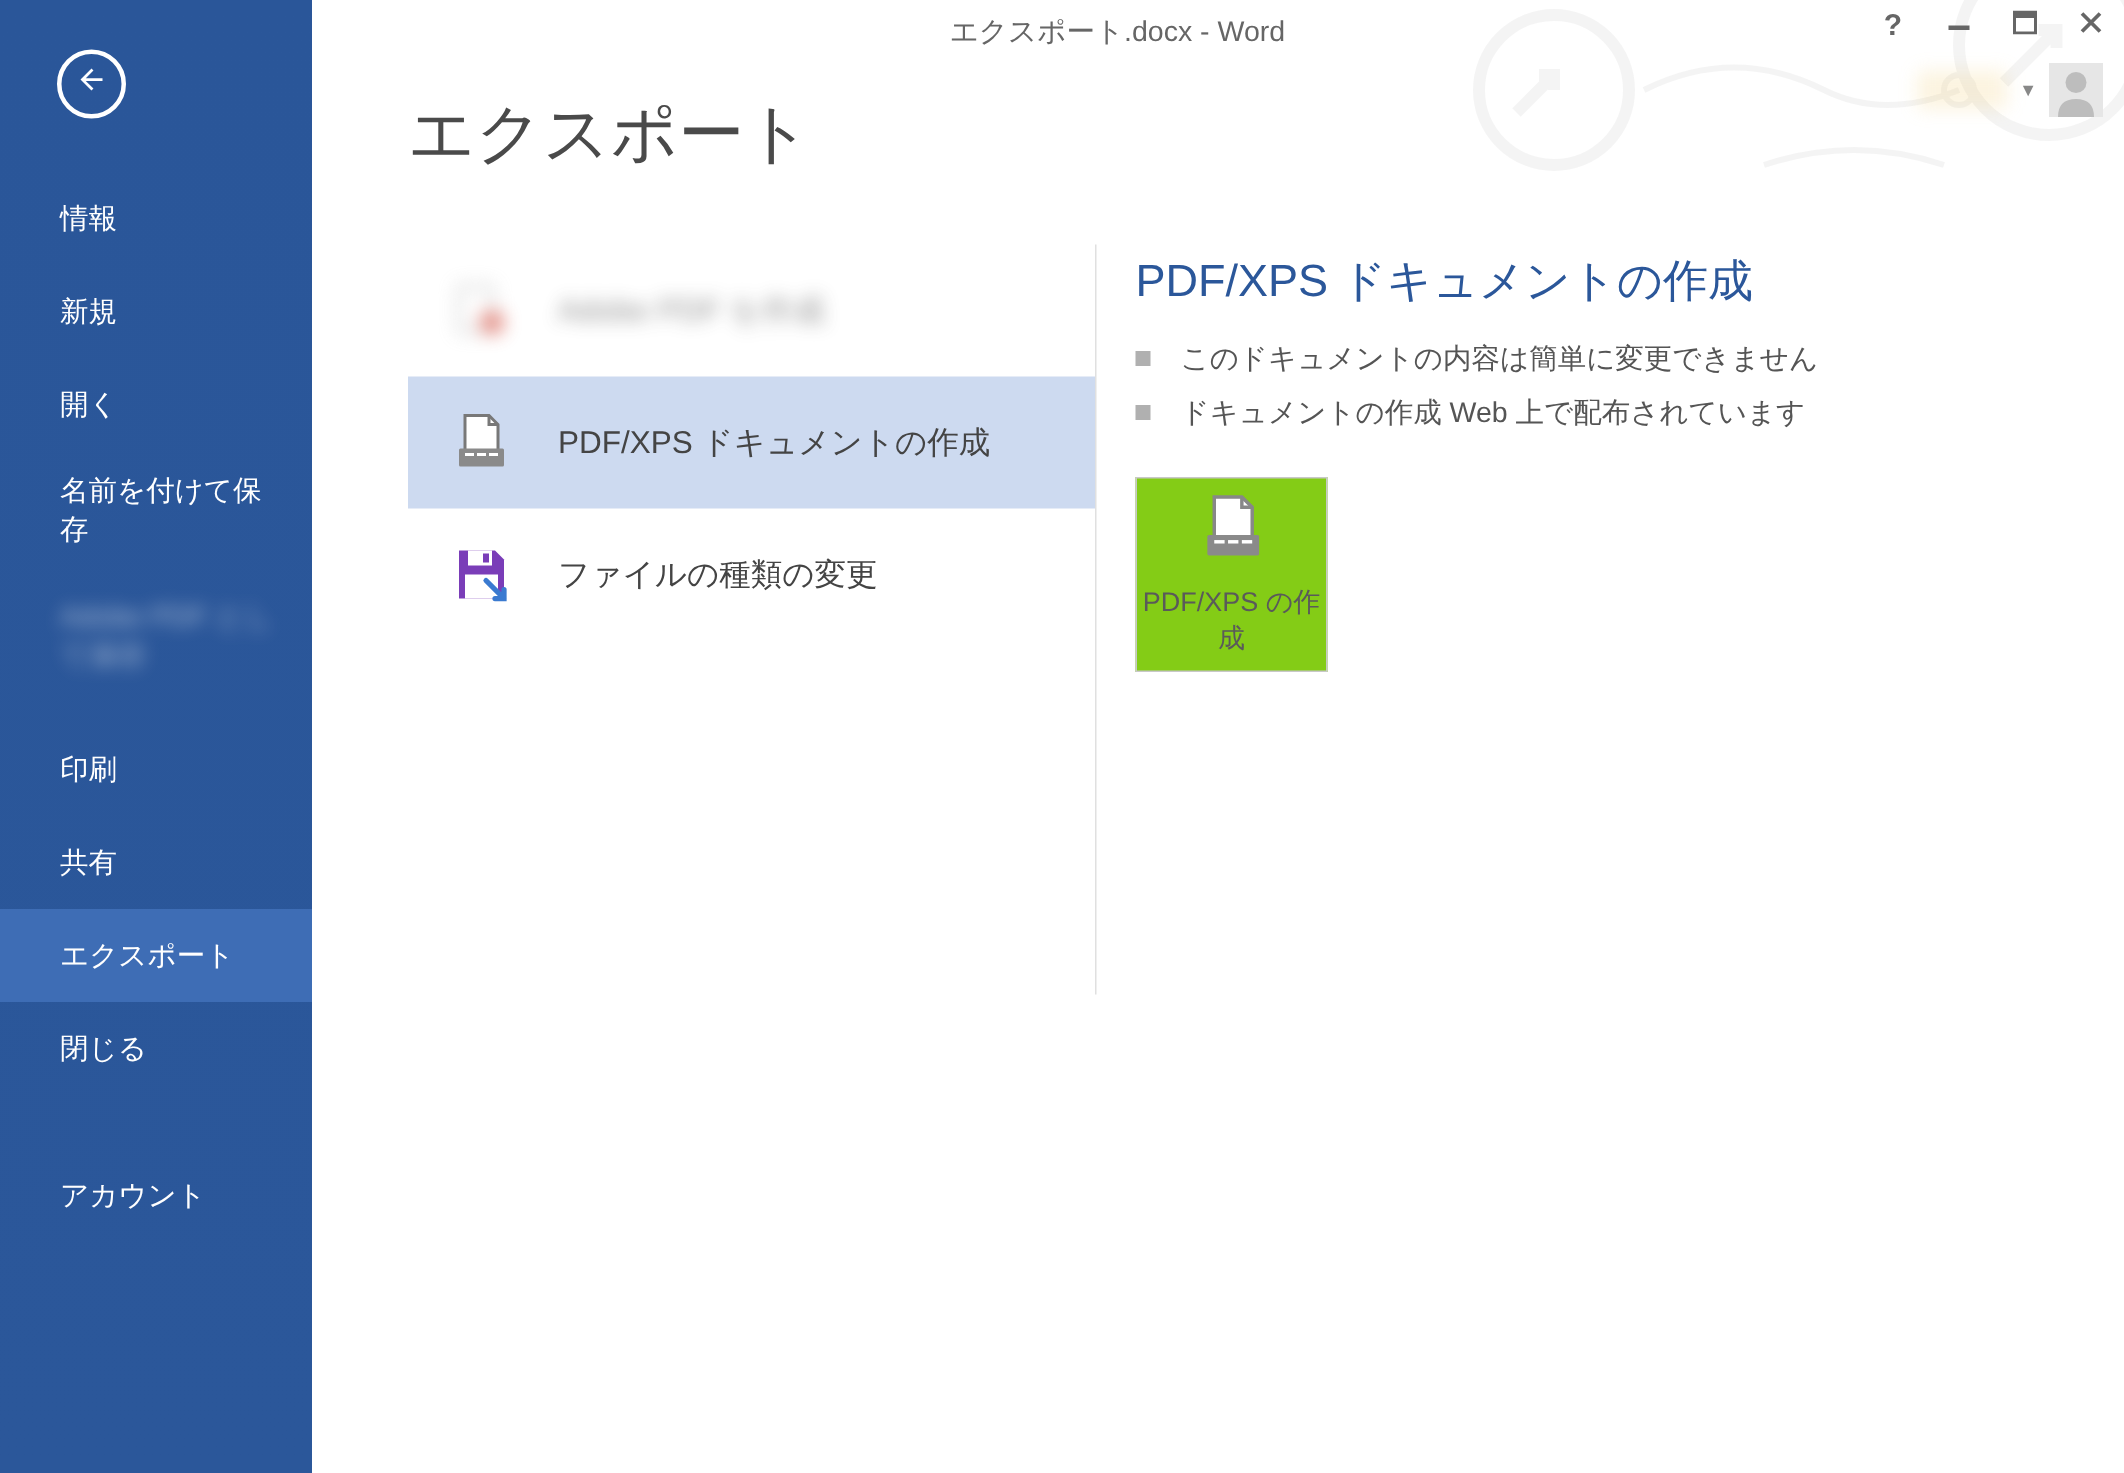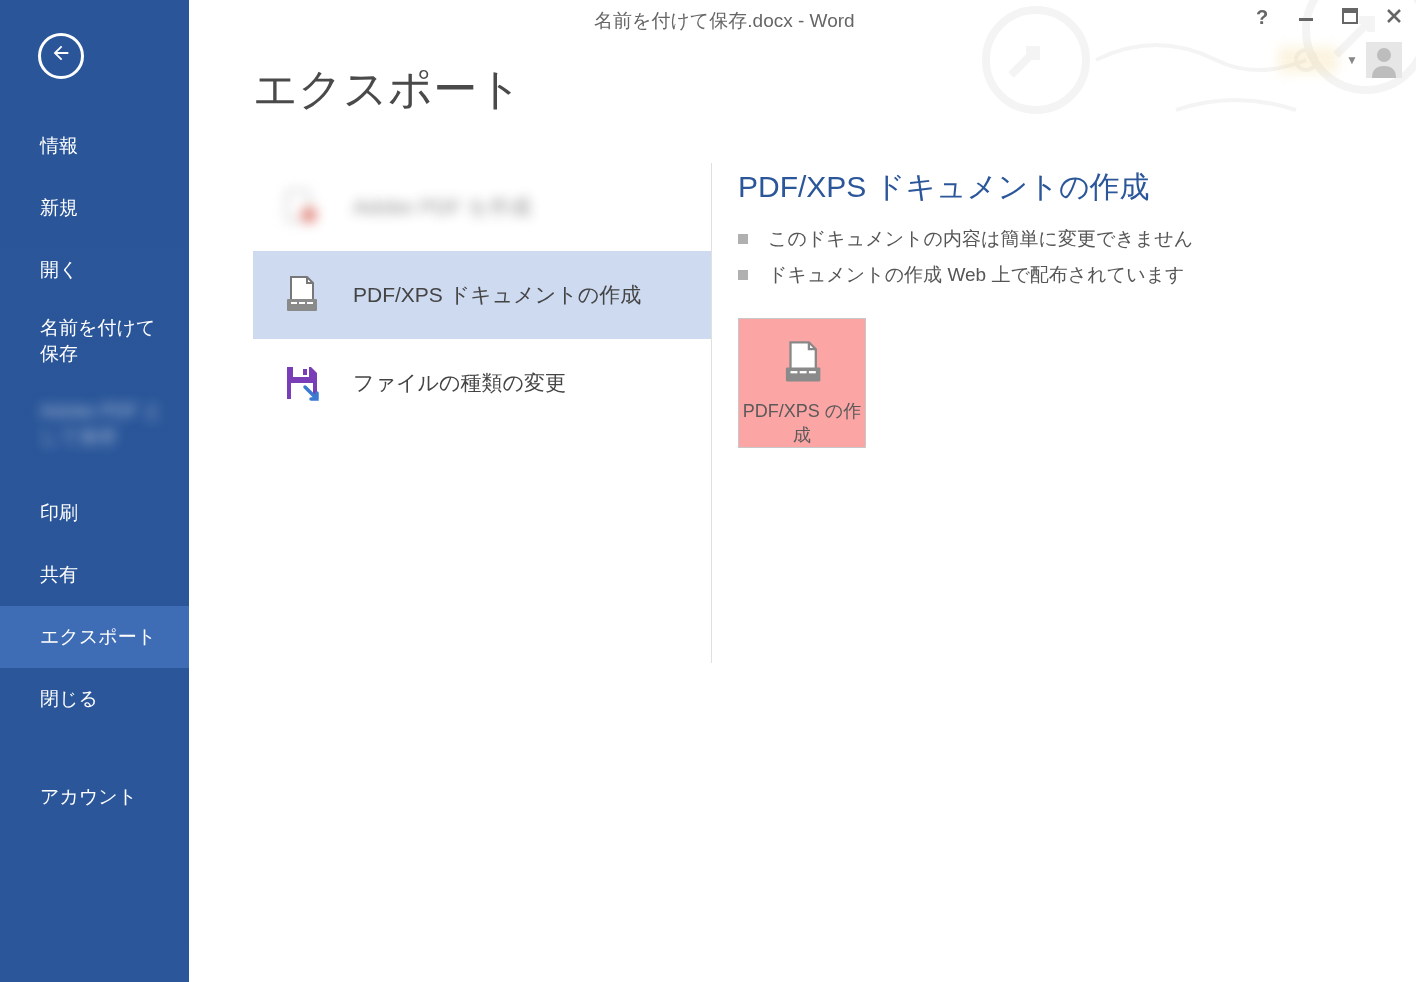--- a/index.html
+++ b/index.html
@@ -6,21 +6,21 @@
     body {
       font-family: "Yu Gothic UI", "Meiryo", "MS PGothic", sans-serif;
       width: 1416px;
       height: 982px;
       background: #ffffff;
       overflow: hidden;
       position: relative;
     }
     .container { display: flex; height: 100%; }
     .sidebar {
-      width: 189px;
+      width: 208px;
       background: linear-gradient(to bottom, #2a5699 0%, #2b579a 100%);
       color: #ffffff;
       flex-shrink: 0;
       position: relative;
     }
     .back-btn {
       width: 46px;
       height: 46px;
       border: 3px solid #ffffff;
       border-radius: 50%;
@@ -142,24 +142,24 @@
       flex-shrink: 0;
     }
     .action-btn {
       margin-top: 30px;
       width: 128px;
       height: 130px;
       border: 1px solid #c8c8c8;
       display: flex;
       flex-direction: column;
       align-items: center;
-      justify-content: flex-end;
+      justify-content: center;
       gap: 10px;
       cursor: pointer;
-      background: #fca5a5;
+      background: #84cc16;
     }
     .action-icon { }
     .action-label { font-size: 18px; color: #5a5a5a; text-align: center; line-height: 1.3; }
   </style>
 </head>
 <body>
 
 <div class="container">
   <div class="sidebar">
     <div class="back-btn">
@@ -188,21 +188,21 @@
       <circle cx="420" cy="60" r="50" fill="none" stroke="#999" stroke-width="8"></circle>
       <path d="M395 75 L420 50 M410 50 L420 50 L420 60" stroke="#999" stroke-width="8" fill="none"></path>
       <path d="M480 60 Q540 30 600 60 Q640 80 690 60" stroke="#999" stroke-width="4" fill="none"></path>
       <circle cx="690" cy="60" r="10" fill="none" stroke="#999" stroke-width="4"></circle>
       <circle cx="750" cy="30" r="60" fill="none" stroke="#999" stroke-width="8"></circle>
       <path d="M720 55 L755 20 M743 20 L755 20 L755 32" stroke="#999" stroke-width="8" fill="none"></path>
       <path d="M560 110 Q620 90 680 110" stroke="#999" stroke-width="4" fill="none"></path>
     </svg>
 
     <div class="titlebar">
-      <div class="doc-title">名前を付けて保存.docx - Word</div>
+      <div class="doc-title">エクスポート.docx - Word</div>
       <div class="win-controls">
         <span class="win-btn">?</span>
         <span class="win-btn">
           <svg width="16" height="16" viewBox="0 0 16 16">
               <rect x="1" y="10" width="14" height="3" fill="#666"></rect>
             </svg>
         </span>
         <span class="win-btn">
           <svg width="16" height="16" viewBox="0 0 16 16">
               <rect x="1" y="1" width="14" height="14" fill="none" stroke="#666" stroke-width="2"></rect>

